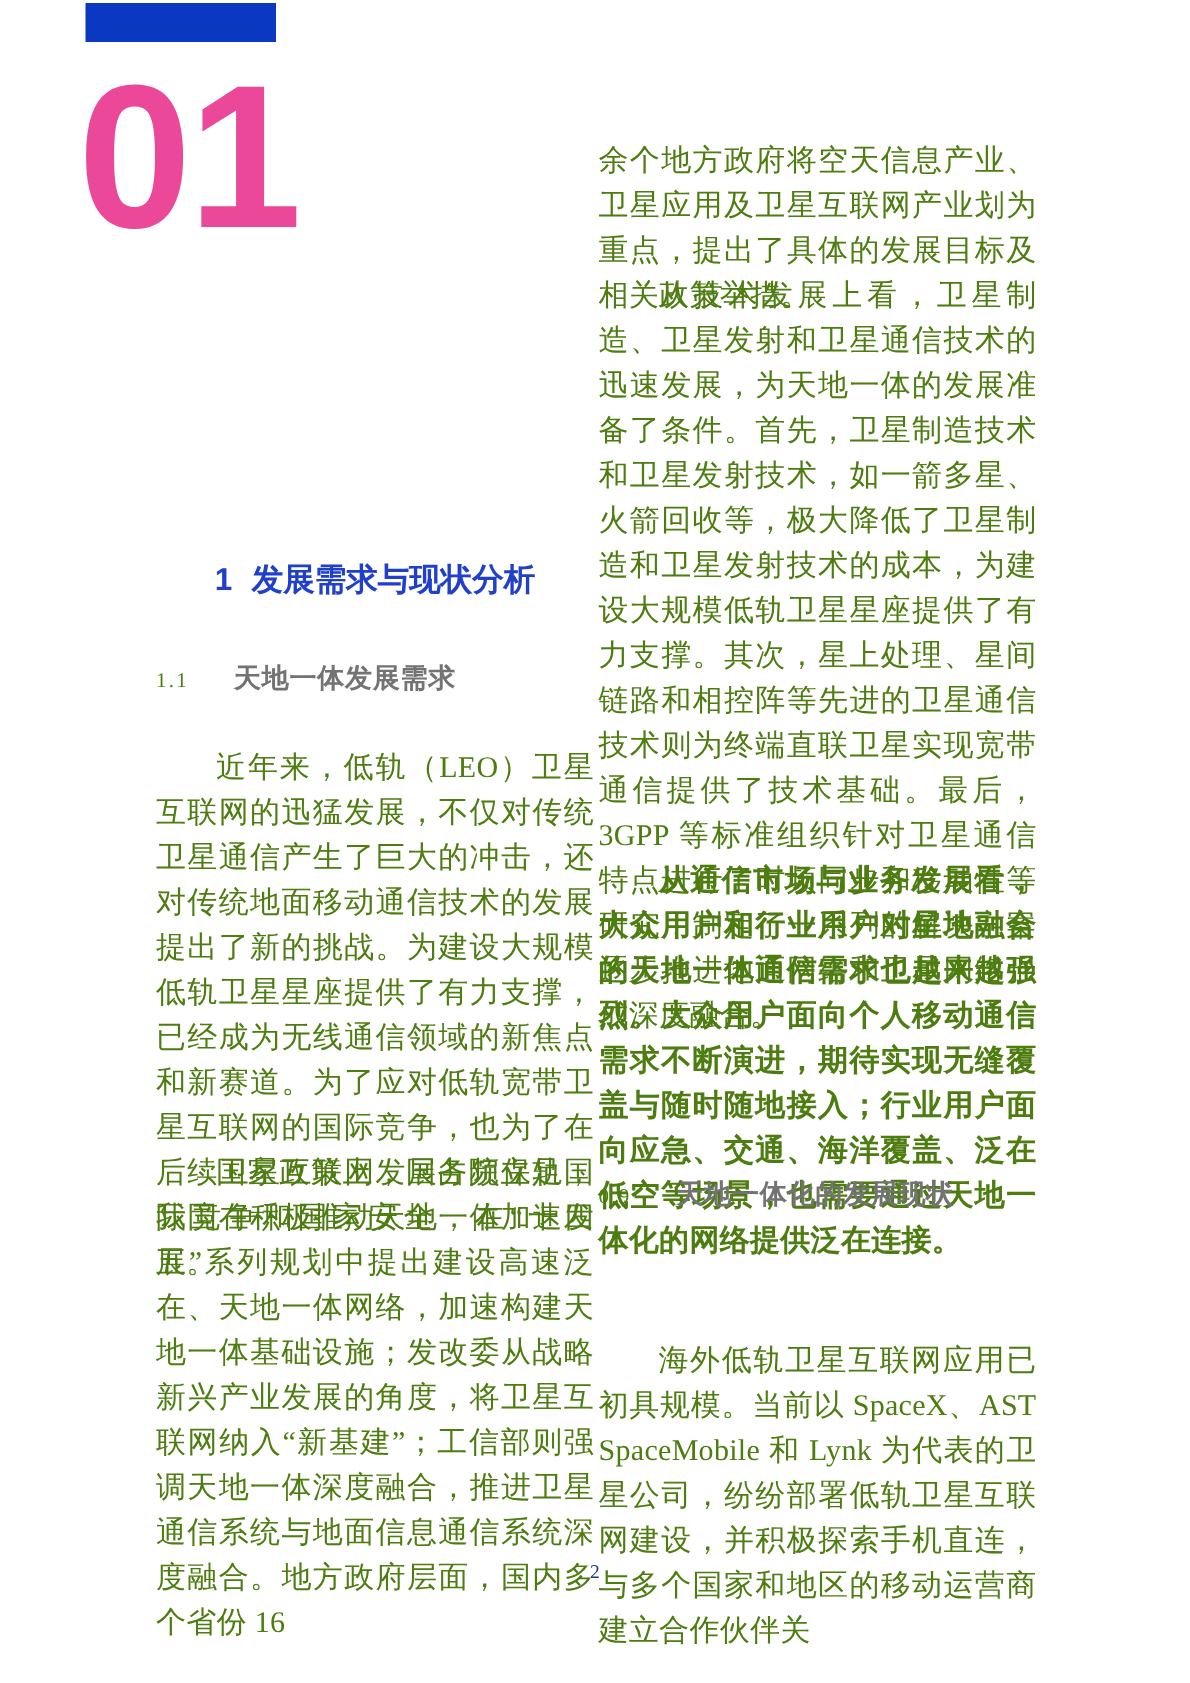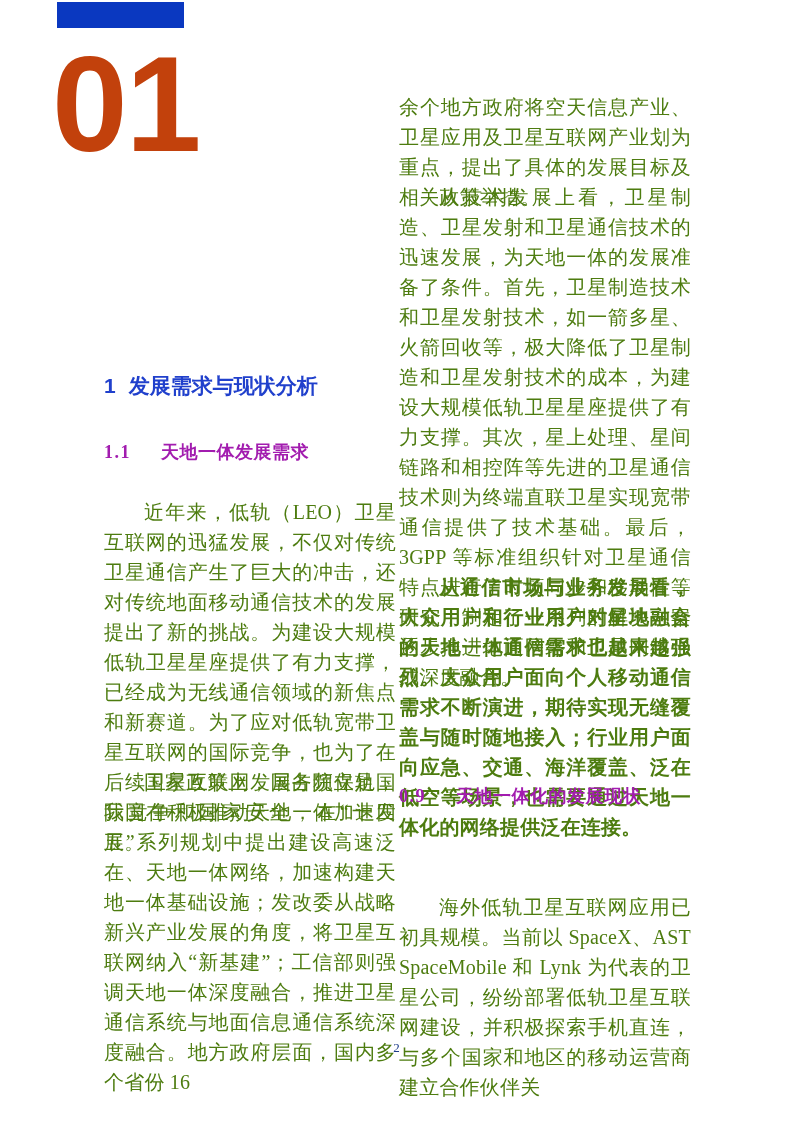--- a/index.html
+++ b/index.html
@@ -27,21 +27,21 @@
   }
   #chapter-number {
     position: absolute;
     left: 52px;
     top: 36px;
     font-family: "Liberation Sans", "DejaVu Sans", sans-serif;
     font-weight: bold;
     font-size: 136px;
     line-height: 1;
     letter-spacing: -2px;
-    color: #c2410c;
+    color: #ec4899;
     user-select: none;
   }
 
   
   #columns {
     position: absolute;
     left: 0;
     top: 0;
     width: 793px;
     height: 1122px;
@@ -76,30 +76,30 @@
   }
 
   .h2-section {
     margin: 0;
     font-size: 18px;
     white-space: nowrap;
     line-height: 1.2;
   }
   .h2-section .h2-num {
     font-family: "Liberation Serif", "DejaVu Serif", serif;
-    font-weight: bold;
-    font-size: 18px;
-    color: #a21caf;
+    font-weight: normal;
+    font-size: 14px;
+    color: #4d7c0f;
     letter-spacing: 1.5px;
   }
   .h2-section .h2-text {
     font-family: "Liberation Sans", "DejaVu Sans", sans-serif;
     font-weight: bold;
     font-size: 18px;
-    color: #a21caf;
+    color: #737373;
     padding-left: 30px;
     letter-spacing: 0.5px;
   }
 
   
   .para {
     margin: 0;
     font-family: "Liberation Serif", "DejaVu Serif", serif;
     font-size: 20px;
     line-height: 30px;
@@ -126,21 +126,21 @@
 </head>
 <body>
 
 <div id="chapter-bar"></div>
 <div id="chapter-number">01</div>
 
 <div id="columns">
 
   <div class="column" id="left-column">
 
-    <div class="col-inner" style="top:372px;">
+    <div class="col-inner" style="top:372px;text-align:center;">
       <h1 class="h1-section">
         <span class="h1-num">1</span><span>发展需求与现状分析</span>
       </h1>
     </div>
 
     <div class="col-inner" style="top:442px;">
       <h2 class="h2-section">
         <span class="h2-num">1.1</span><span class="h2-text">天地一体发展需求</span>
       </h2>
     </div>

